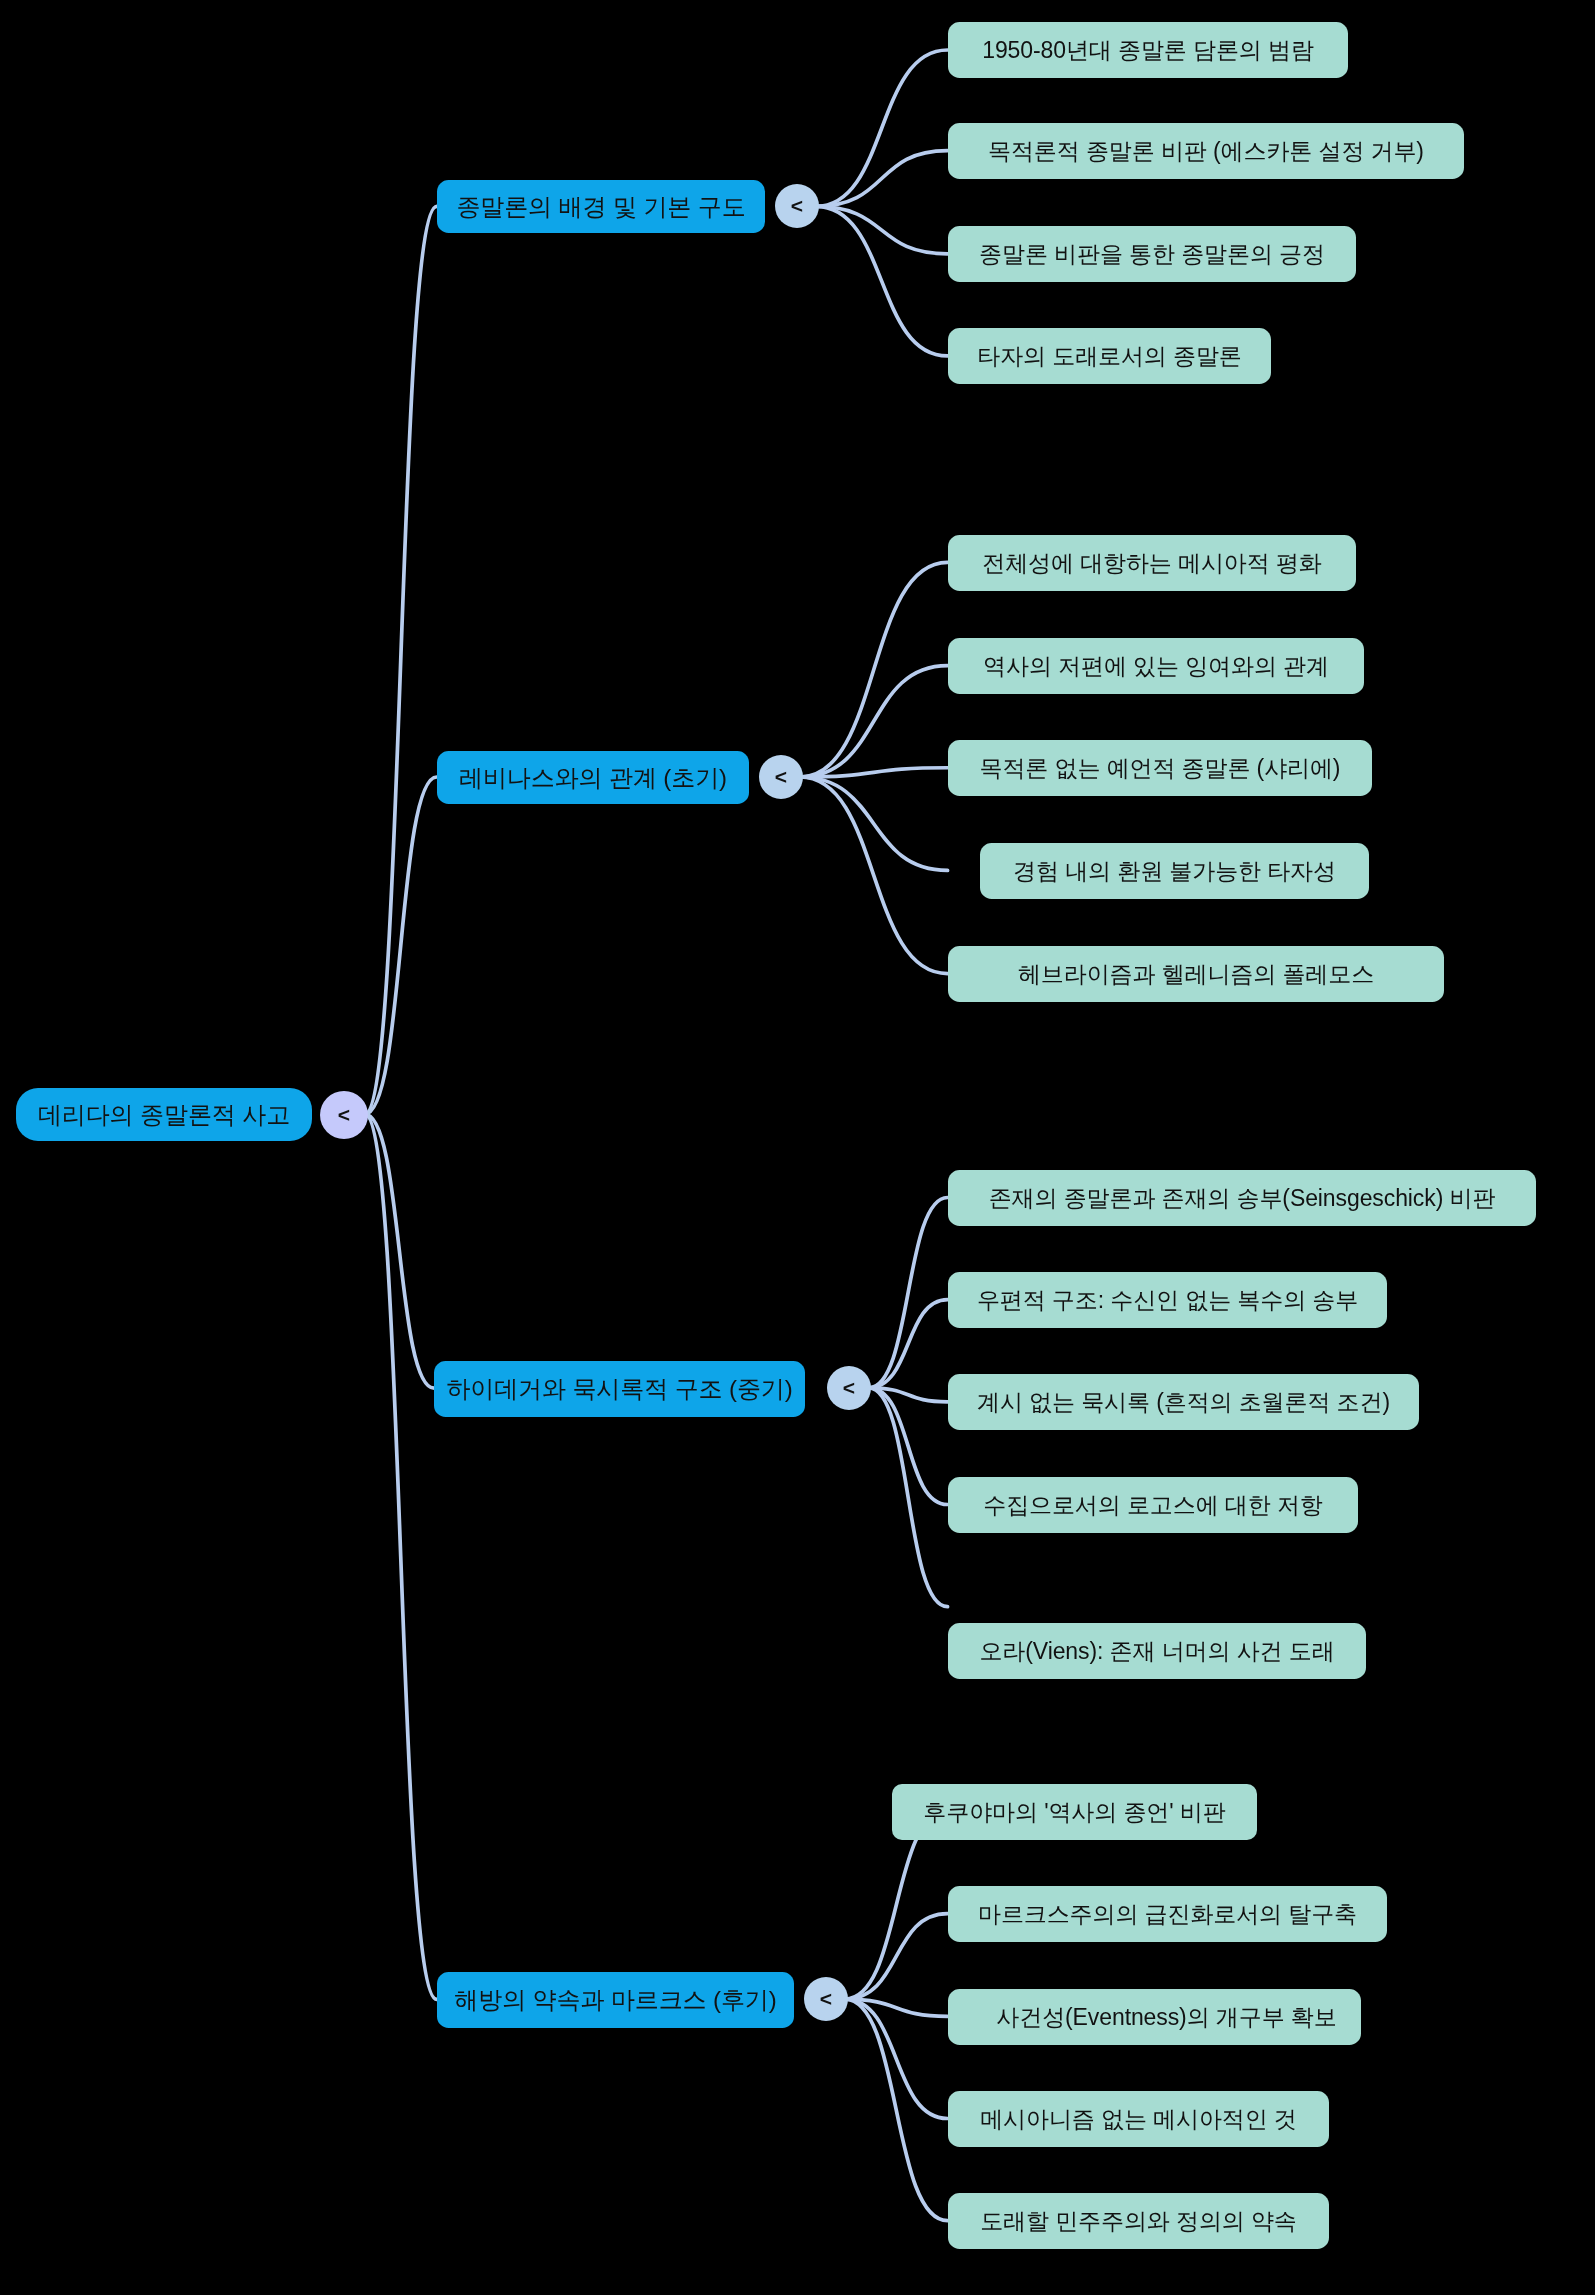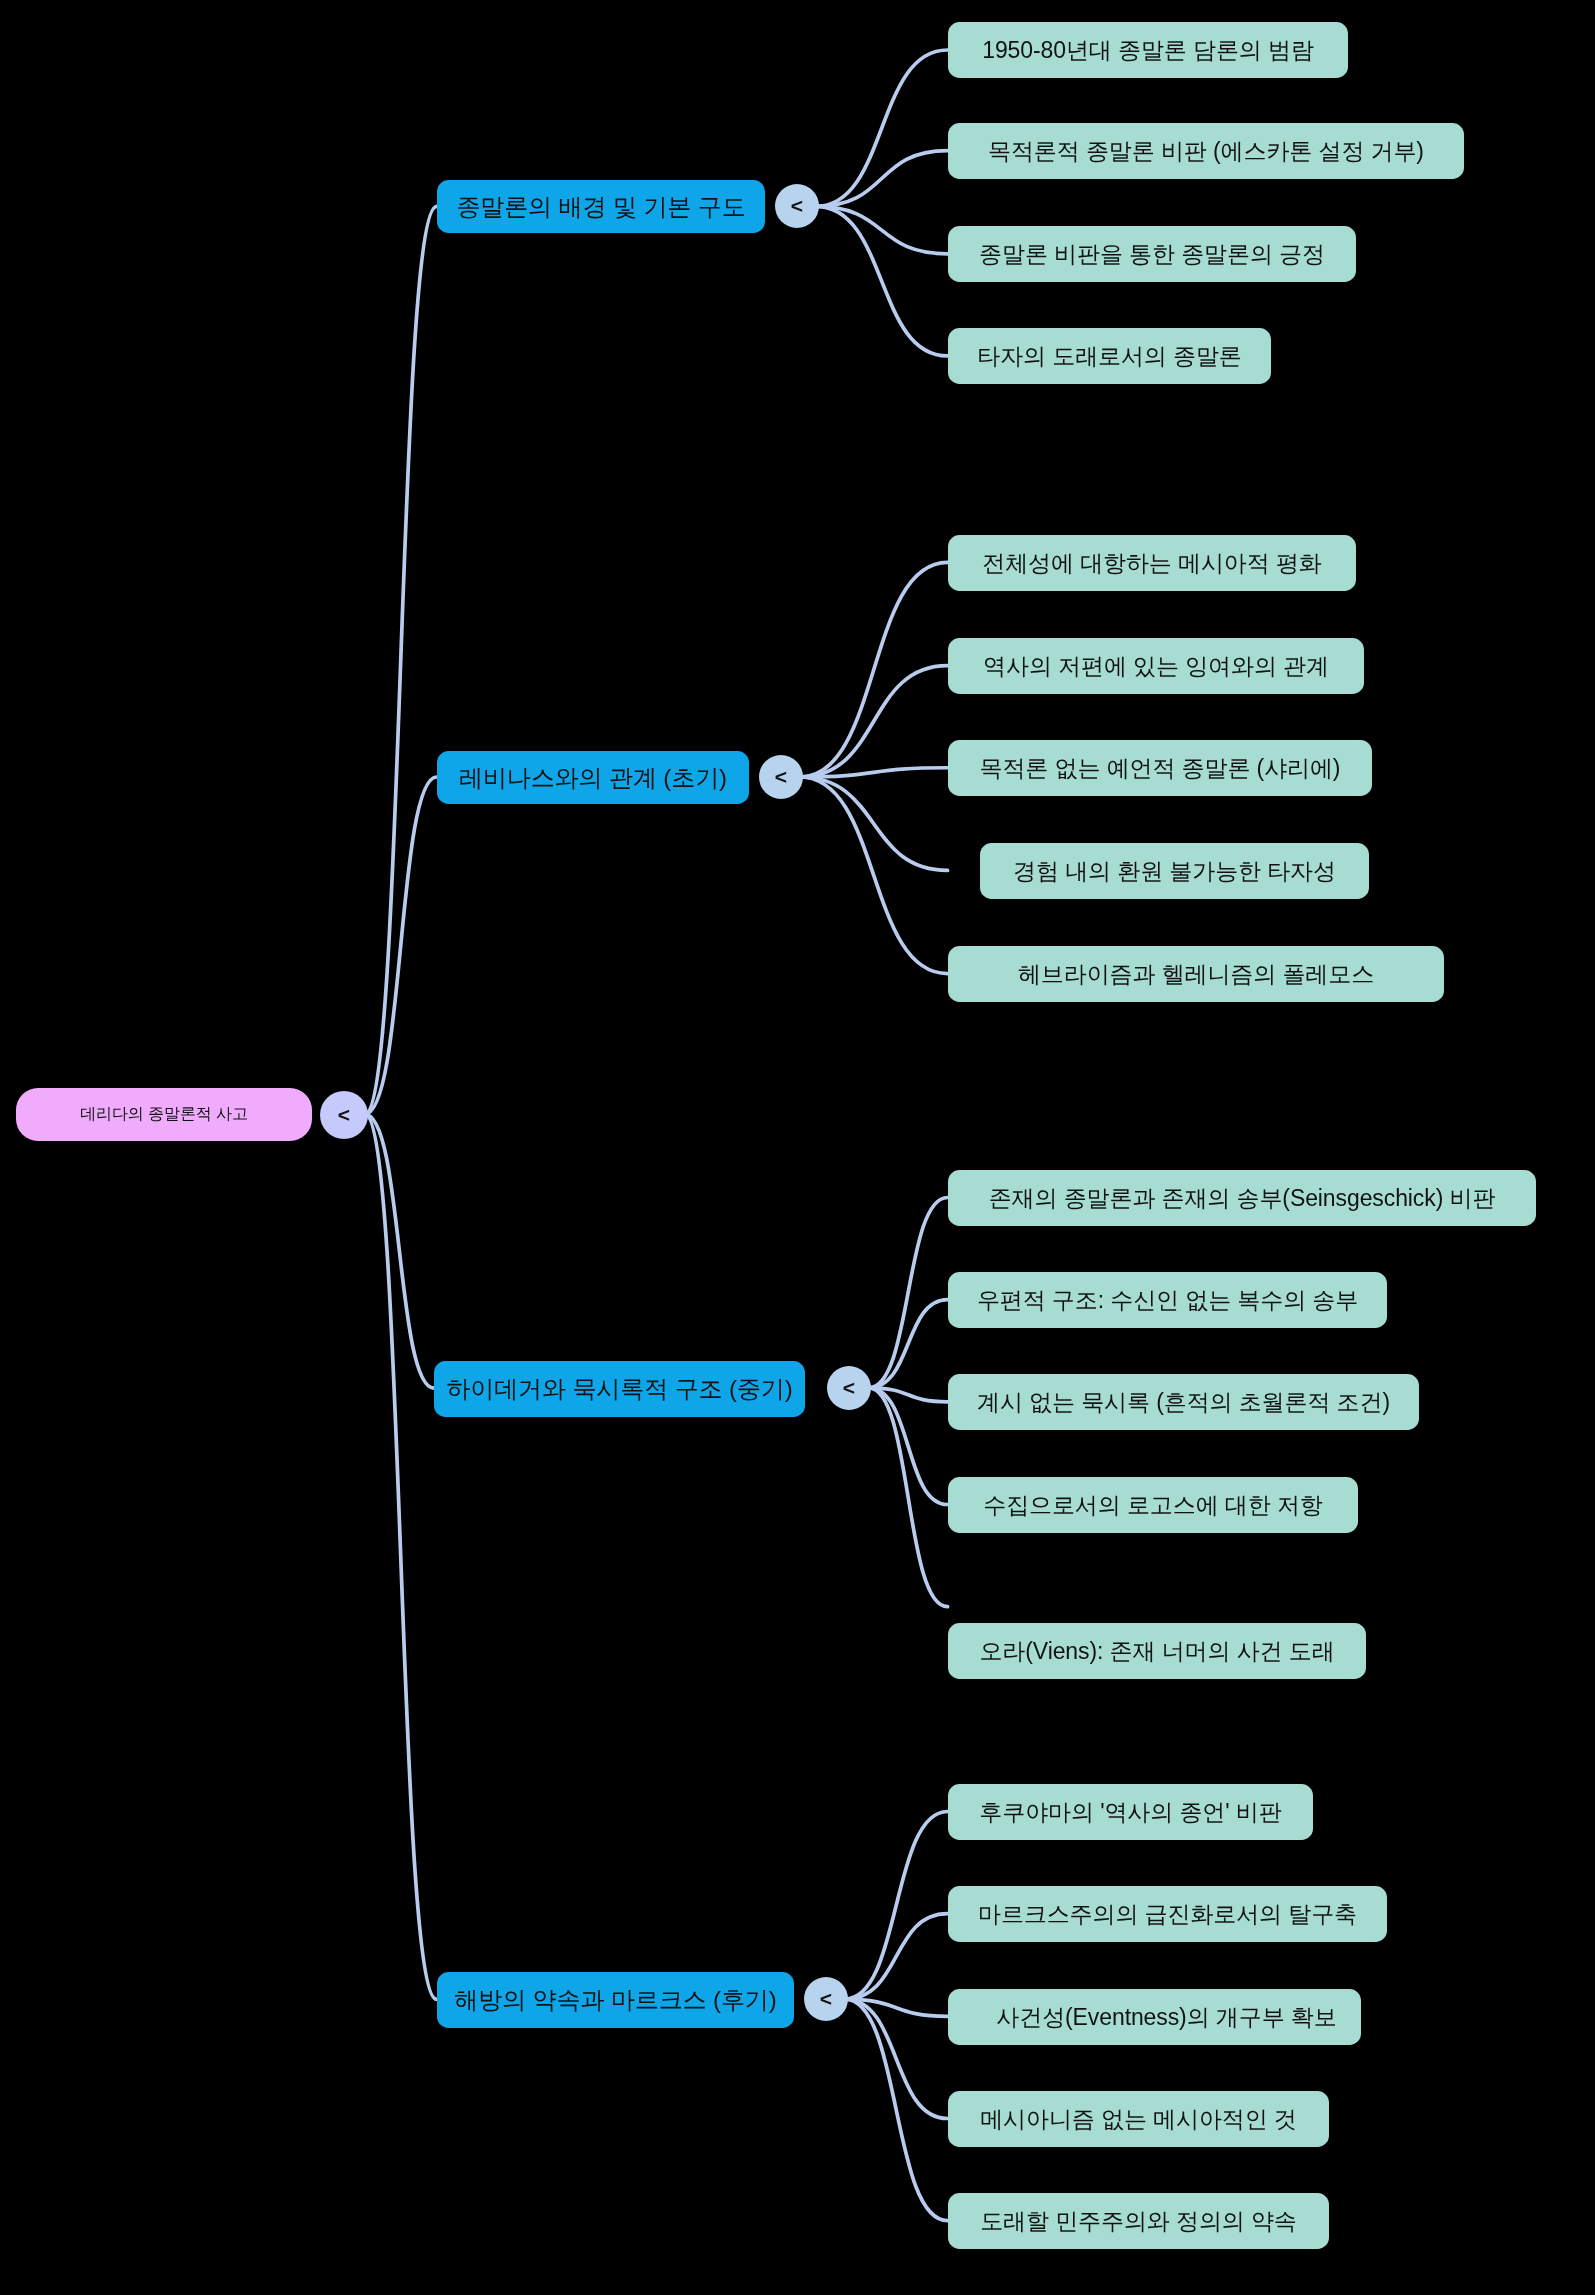--- a/index.html
+++ b/index.html
@@ -8,21 +8,21 @@
     font-family:"Liberation Sans","DejaVu Sans",sans-serif;
   }
   #mindmap{position:absolute;inset:0;width:1595px;height:2295px;}
   svg.edges{position:absolute;left:0;top:0;width:1595px;height:2295px;pointer-events:none;}
   .node{
     position:absolute;box-sizing:border-box;
     display:flex;align-items:center;justify-content:center;
     border-radius:11.6px;color:#121212;white-space:nowrap;
     letter-spacing:-0.1px;
   }
-  .node-root{background:#f0abfc;font-size:16px;border-radius:22px;}
+  .node-root{background:#0ea5e9;font-size:24px;border-radius:22px;}
   .node-branch{background:#0ea5e9;font-size:24px;}
   .node-leaf{background:#a6dcd2;font-size:23px;}
   .toggle{
     position:absolute;border-radius:50%;
     display:flex;align-items:center;justify-content:center;
     font-size:21px;font-weight:700;color:#111;line-height:1;
     cursor:pointer;
   }
   .toggle-root{background:#c5c9fb;}
   .toggle-branch{background:#b8d3ee;}
@@ -125,21 +125,21 @@
       </div>
       <div class="node node-leaf" style="left: 948px; top: 1579px; width: 418px; height: 56px; margin-top: 44px;">
         <span>오라(Viens): 존재 너머의 사건 도래</span>
       </div>
       <div class="node node-branch" style="left: 437px; top: 1972px; width: 357px; height: 56px;">
         <span>해방의 약속과 마르크스 (후기)</span>
       </div>
       <div class="toggle toggle-branch" style="left: 804px; top: 1977px; width: 44px; height: 44px;">
         <span>&lt;</span>
       </div>
-      <div class="node node-leaf" style="left: 948px; top: 1784px; width: 365px; height: 56px;">
+      <div class="node node-leaf" style="left: 892px; top: 1784px; width: 365px; height: 56px; border-radius: 10px;">
         <span>후쿠야마의 '역사의 종언' 비판</span>
       </div>
       <div class="node node-leaf" style="left: 948px; top: 1886px; width: 439px; height: 56px;">
         <span>마르크스주의의 급진화로서의 탈구축</span>
       </div>
       <div class="node node-leaf" style="left: 948px; top: 1989px; width: 413px; height: 56px; padding-left: 24px;">
         <span>사건성(Eventness)의 개구부 확보</span>
       </div>
       <div class="node node-leaf" style="left: 948px; top: 2091px; width: 381px; height: 56px;">
         <span>메시아니즘 없는 메시아적인 것</span>

